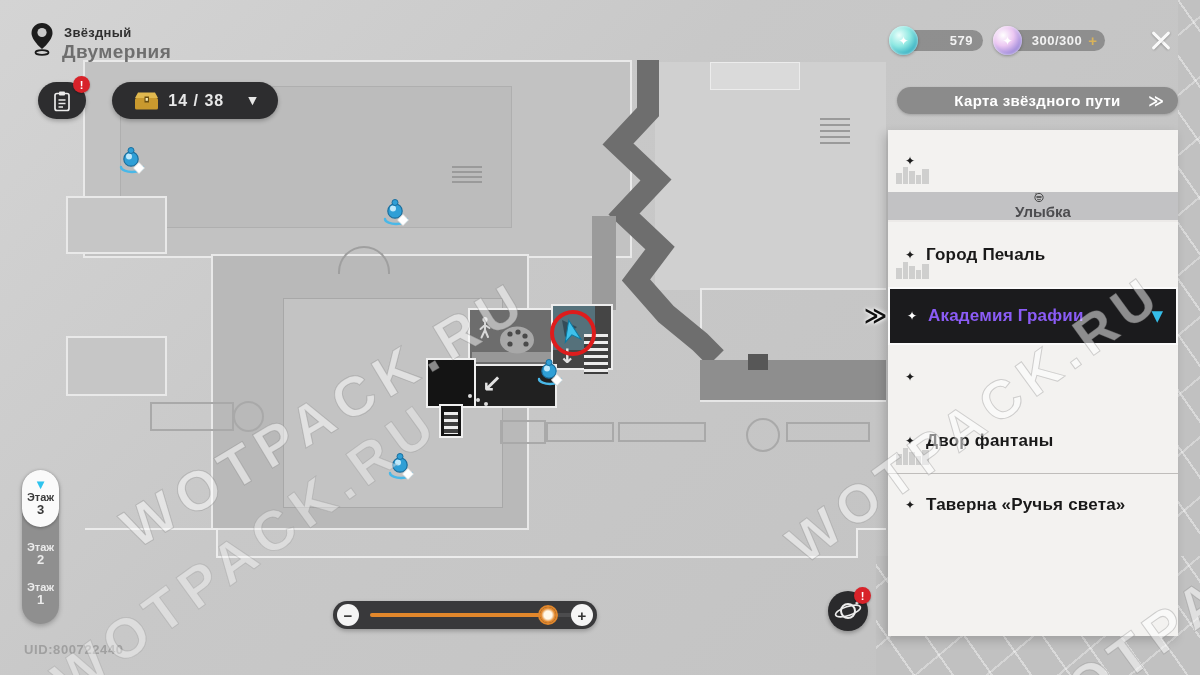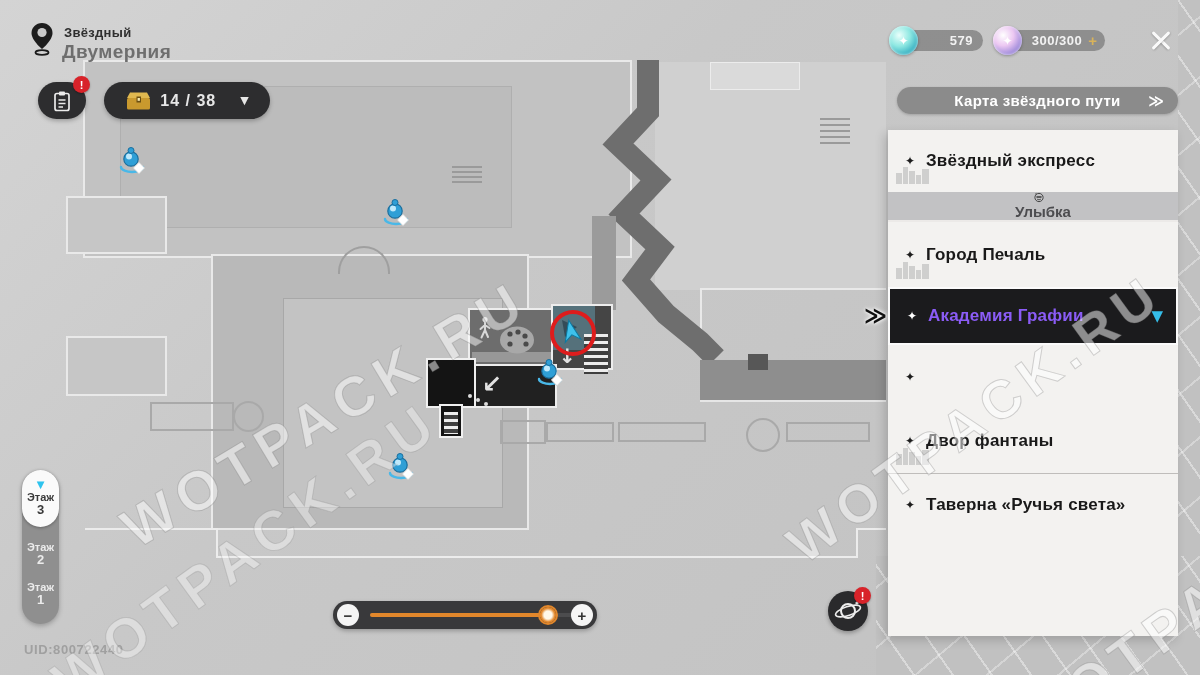--- a/index.html
+++ b/index.html
@@ -234,21 +234,21 @@
 
   <div class="abs dark-pill" style="left:38px;top:82px;width:48px;height:37px;z-index:20;">
     <svg width="20" height="22" viewBox="0 0 20 22">
       <rect x="3" y="3.5" width="14" height="17" rx="2" fill="none" stroke="#ececec" stroke-width="1.7"></rect>
       <rect x="7" y="1.5" width="6" height="4" rx="1" fill="#ececec"></rect>
       <path d="M6.5,10 h7 M6.5,13.5 h7 M6.5,17 h4.5" stroke="#ececec" stroke-width="1.5"></path>
     </svg>
     <div class="badge" style="right:-4px;top:-6px;">!</div>
   </div>
 
-  <div class="abs dark-pill" style="left:104px;top:82px;width:166px;height:37px;z-index:20;">
+  <div class="abs dark-pill" style="left:112px;top:82px;width:166px;height:37px;z-index:20;">
     <svg width="27" height="22" viewBox="0 0 27 22">
       <path d="M2,8 L5,2.5 H22 L25,8 Z" fill="#e0b84f"></path>
       <rect x="2" y="8" width="23" height="11.5" rx="1.5" fill="#c9992e"></rect>
       <rect x="11.5" y="6.5" width="4.5" height="6" fill="#6b4f12"></rect>
       <rect x="12.6" y="8" width="2.3" height="2.8" fill="#f7e9b0"></rect>
     </svg>
     <span class="chest-text">14 / 38</span>
     <span class="dd-tri glyph">▼</span>
   </div>
 
@@ -283,21 +283,20 @@
       <svg class="sky" width="36" height="20" viewBox="0 0 36 20">
           <g fill="#9c9c9c">
             <rect x="0" y="9" width="6" height="11"></rect>
             <rect x="7" y="3" width="5" height="17"></rect>
             <rect x="13" y="7" width="6" height="13"></rect>
             <rect x="20" y="11" width="5" height="9"></rect>
             <rect x="26" y="5" width="7" height="15"></rect>
           </g>
         </svg>
       <span class="s-bullet glyph">✦</span>
-      <span class="lbl">Звёздный экспресс</span>
     </div>
 
     <div class="s-head" style="height:30px;flex-direction:column;">
       <svg width="20" height="20" viewBox="0 0 20 20">
         <circle cx="10" cy="10" r="7.5" fill="none" stroke="#3c3c3c" stroke-width="1.7"></circle>
         <rect x="5" y="7.5" width="10" height="3" rx="1.2" fill="#3c3c3c"></rect>
         <path d="M6.5,13 Q10,15.5 13.5,13" fill="none" stroke="#3c3c3c" stroke-width="1.5"></path>
         <path d="M3,4 L5.5,2.5" stroke="#3c3c3c" stroke-width="1.5"></path>
       </svg>
       <span class="lbl">Улыбка</span>

